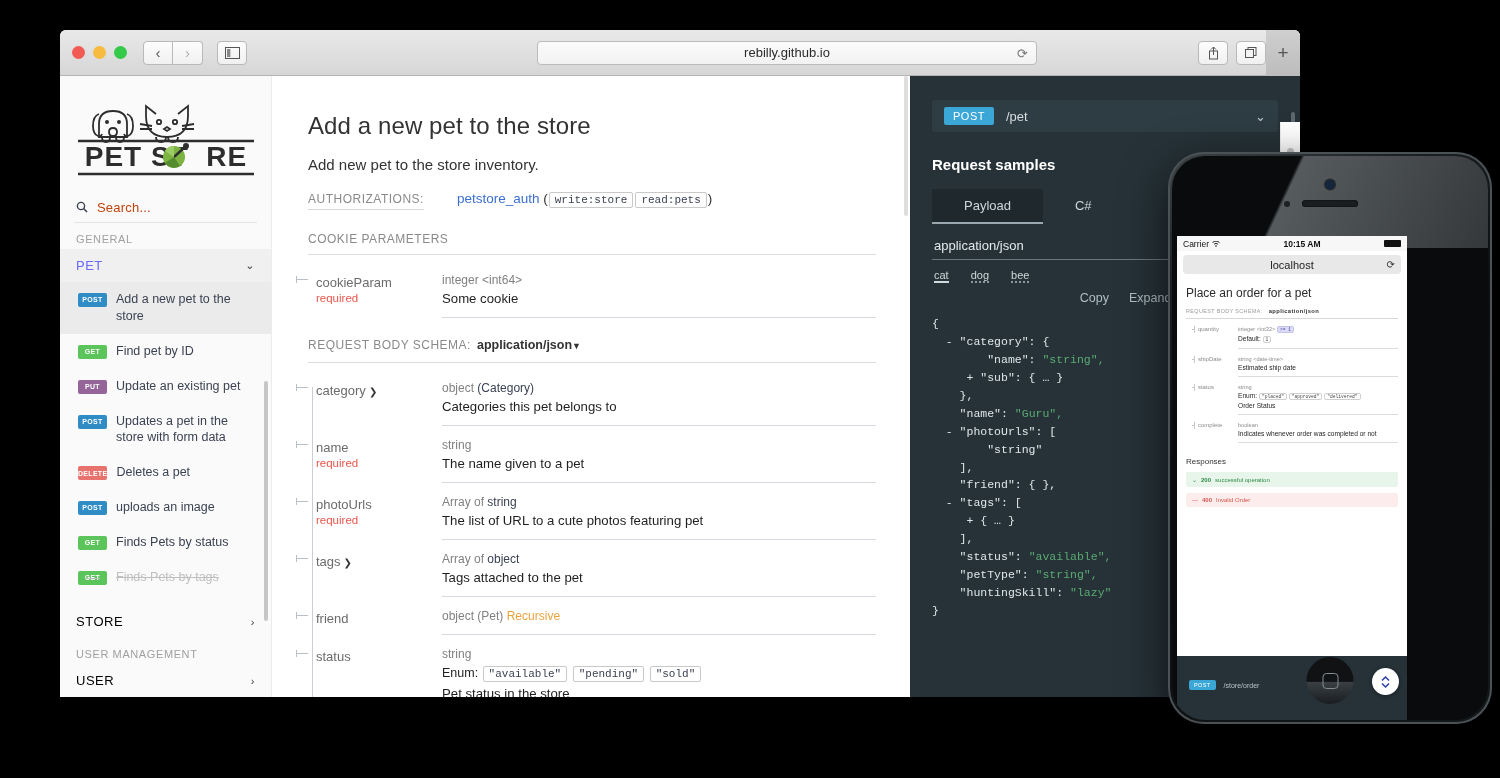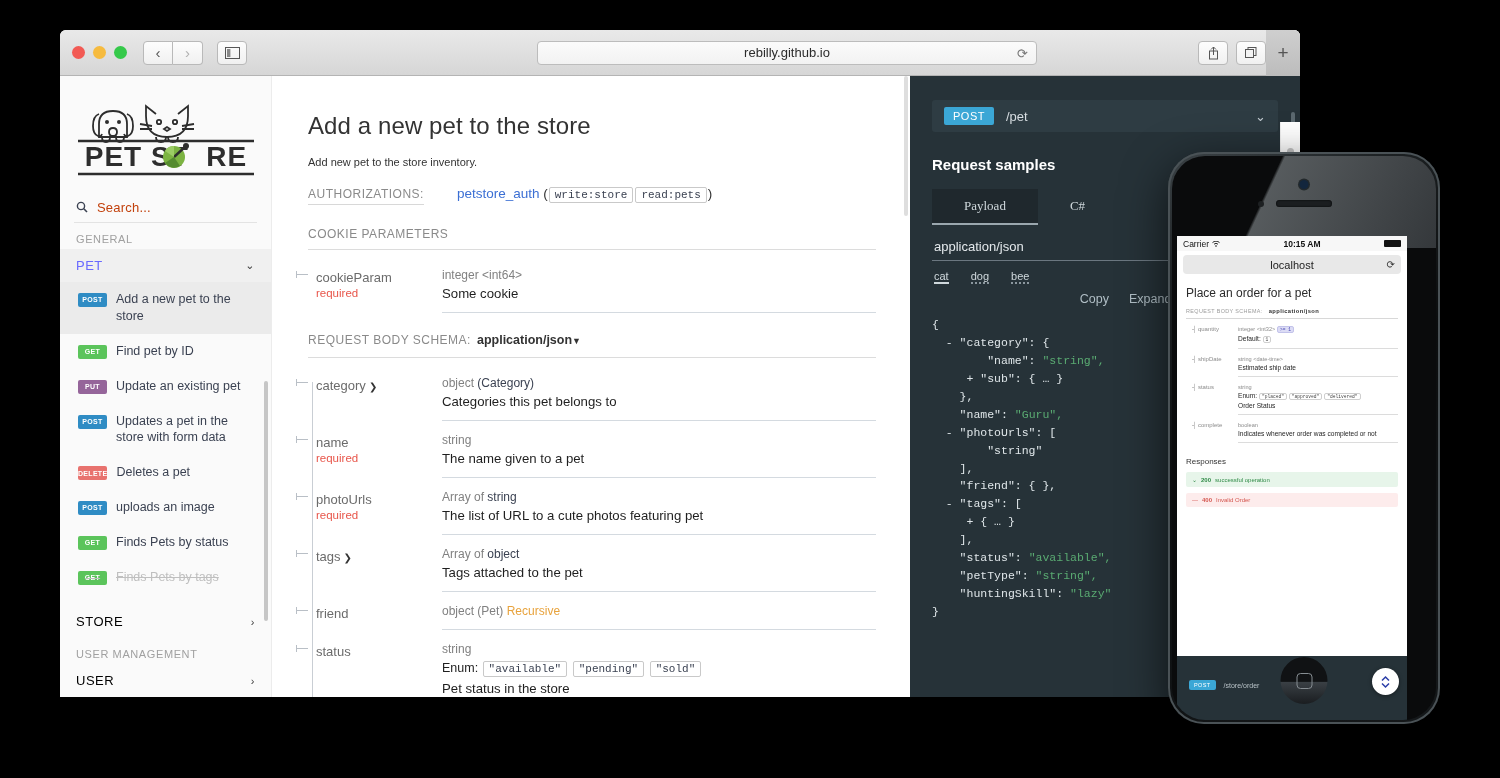--- a/index.html
+++ b/index.html
@@ -119,21 +119,21 @@
   .sb-bottom { position: absolute; bottom: 0; left: 0; right: 0; }
 
   
   .main {
     flex: 1; background: #fff; padding: 36px 34px 0 36px;
     overflow: hidden; position: relative;
   }
   h1.doc-title {
     font-size: 24px; font-weight: 400; color: #333; letter-spacing: .1px;
   }
-  .doc-sub { margin-top: 16px; font-size: 11px; color: #333; }
+  .doc-sub { margin-top: 16px; font-size: 15px; color: #333; }
   .auth-row { margin-top: 18px; display: flex; align-items: baseline; }
   .meta-label {
     font-size: 12px; color: #8a8a8a; letter-spacing: .5px;
     border-bottom: 1px solid #d8d8d8; padding-bottom: 3px;
   }
   .auth-val { margin-left: 33px; font-size: 13.5px; color: #3b6fd4; }
   .auth-val .plain { color: #333; }
   .chip {
     display: inline-block; border: 1px solid #c9c9c9; border-radius: 2px;
     padding: 1px 5px; font-family: "Liberation Mono", monospace;
@@ -191,21 +191,21 @@
   }
   .ep-badge {
     background: #3ba7d6; color: #fff; font-size: 11px; letter-spacing: .5px;
     padding: 3px 9px; border-radius: 2px; font-weight: 500;
   }
   .ep-path { font-size: 13px; color: #d8dee2; flex: 1; }
   .ep-chev { font-size: 13px; color: #c3cbd1; }
   .rs-title { margin-top: 24px; font-size: 15px; font-weight: bold; color: #fff; }
   .tabs { margin-top: 16px; display: flex; }
   .tab {
-    padding: 9px 32px; font-size: 13px; color: #cfd8dc; font-family: Liberation Serif, serif;
+    padding: 9px 32px; font-size: 13px; color: #cfd8dc;
   }
   .tab.active { background: #1f282d; border-bottom: 2px solid #9aa7ae; }
   .mime {
     margin-top: 10px; font-size: 13px; color: #e4e9ec;
     border-bottom: 1px solid #6b7780; padding: 4px 2px 6px; width: 280px;
   }
   .variants { margin-top: 9px; display: flex; gap: 22px; padding-left: 2px; }
   .variants span { font-size: 11px; color: #cfd8dc; padding-bottom: 0; }
   .variants span.on { border-bottom: 2px solid #cfd8dc; }
   .variants span.off { border-bottom: 2px dotted #8b979e; }
@@ -230,21 +230,21 @@
     background: #fff; border-left: 1px solid #eee;
   }
   .win-scroll {
     position: absolute; right: 6px; top: 72px; width: 7px; height: 40px;
     background: #c7c7c7; border-radius: 4px;
   }
 
   
   .phone {
     position: absolute; left: 1168px; top: 152px;
-    width: 272px; height: 572px;
+    width: 324px; height: 572px;
     background: linear-gradient(150deg,#3c4347 0%, #1c2022 18%, #0b0d0e 45%, #15181a 100%);
     border-radius: 36px;
     box-shadow: 0 14px 46px rgba(0,0,0,.65), inset 0 0 0 2px #4a5256;
     padding: 0;
   }
   .phone-inner {
     position: absolute; inset: 4px; border-radius: 33px;
     background: #0a0b0c; overflow: hidden;
   }
   .phone-gloss {

